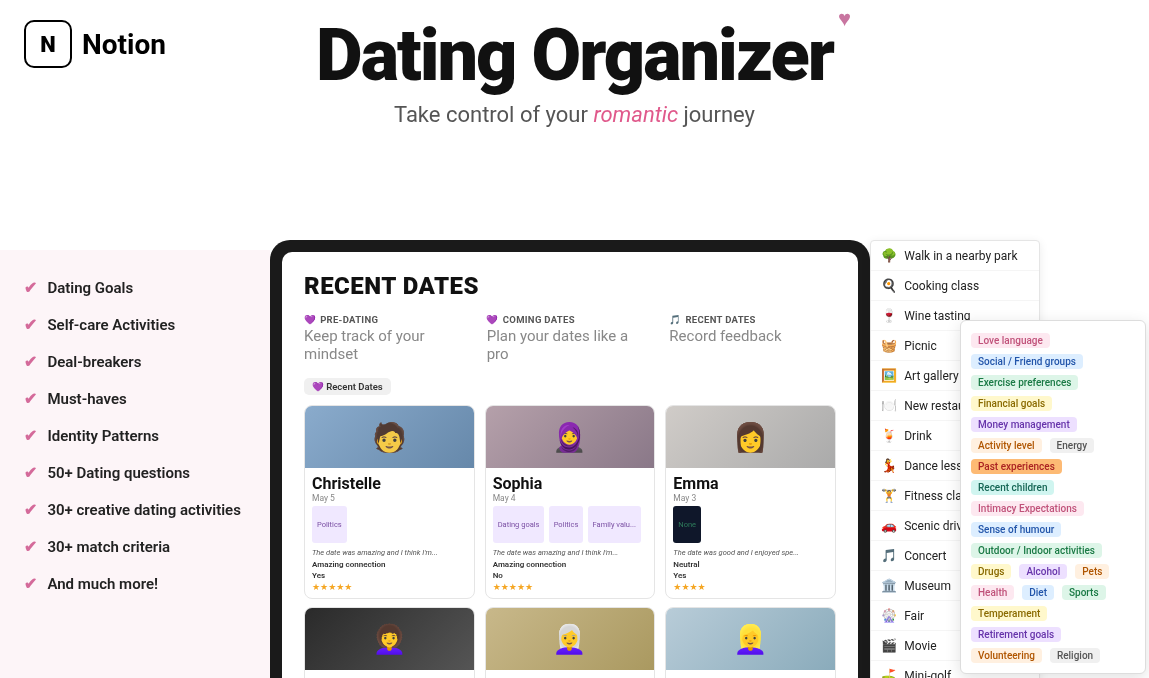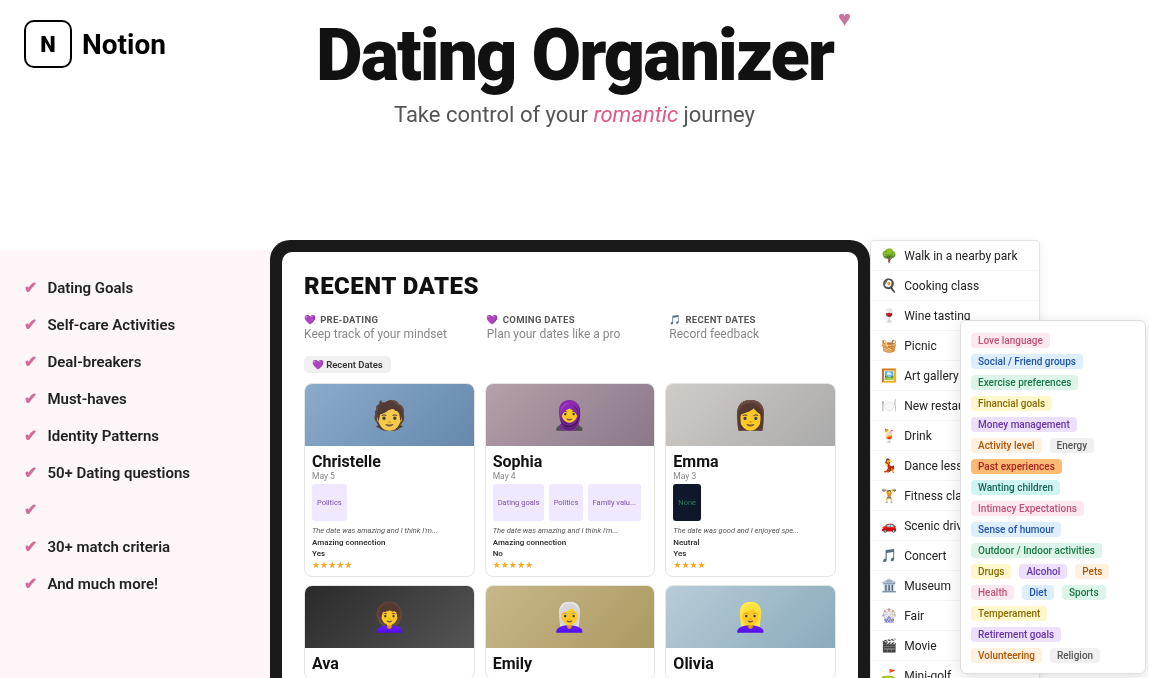--- a/index.html
+++ b/index.html
@@ -126,21 +126,21 @@
       font-weight: 700;
       color: #555;
       text-transform: uppercase;
       letter-spacing: 0.3px;
       margin-bottom: 2px;
       display: flex;
       align-items: center;
       gap: 4px;
     }
     .col-header-desc {
-      font-size: 12px;
+      font-size: 15px;
       color: #888;
     }
     .tab-row {
       margin-bottom: 10px;
     }
     .tab-btn {
       display: inline-flex;
       align-items: center;
       gap: 4px;
       background: #f0f0f0;
@@ -317,20 +317,21 @@
   <div class="sidebar-item">
     <span class="check-icon">✔</span>
     <span>Identity Patterns</span>
   </div>
   <div class="sidebar-item">
     <span class="check-icon">✔</span>
     <span>50+ Dating questions</span>
   </div>
   <div class="sidebar-item">
     <span class="check-icon">✔</span>
+    <span>30+ creative dating activities</span>
   </div>
   <div class="sidebar-item">
     <span class="check-icon">✔</span>
     <span>30+ match criteria</span>
   </div>
   <div class="sidebar-item">
     <span class="check-icon">✔</span>
     <span>And much more!</span>
   </div>
 </div>
@@ -517,21 +518,21 @@
 <div class="right-tags">
   <div>
     <span class="option-tag opt-pink">Love language</span>
     <span class="option-tag opt-blue">Social / Friend groups</span>
     <span class="option-tag opt-green">Exercise preferences</span>
     <span class="option-tag opt-yellow">Financial goals</span>
     <span class="option-tag opt-purple">Money management</span>
     <span class="option-tag opt-orange">Activity level</span>
     <span class="option-tag opt-gray">Energy</span>
     <span class="option-tag opt-red">Past experiences</span>
-    <span class="option-tag opt-teal">Wanting children</span>
+    <span class="option-tag opt-teal">Recent children</span>
     <span class="option-tag opt-pink">Intimacy Expectations</span>
     <span class="option-tag opt-blue">Sense of humour</span>
     <span class="option-tag opt-green">Outdoor / Indoor activities</span>
     <span class="option-tag opt-yellow">Drugs</span>
     <span class="option-tag opt-purple">Alcohol</span>
     <span class="option-tag opt-orange">Pets</span>
     <span class="option-tag opt-pink">Health</span>
     <span class="option-tag opt-blue">Diet</span>
     <span class="option-tag opt-green">Sports</span>
     <span class="option-tag opt-yellow">Temperament</span>

